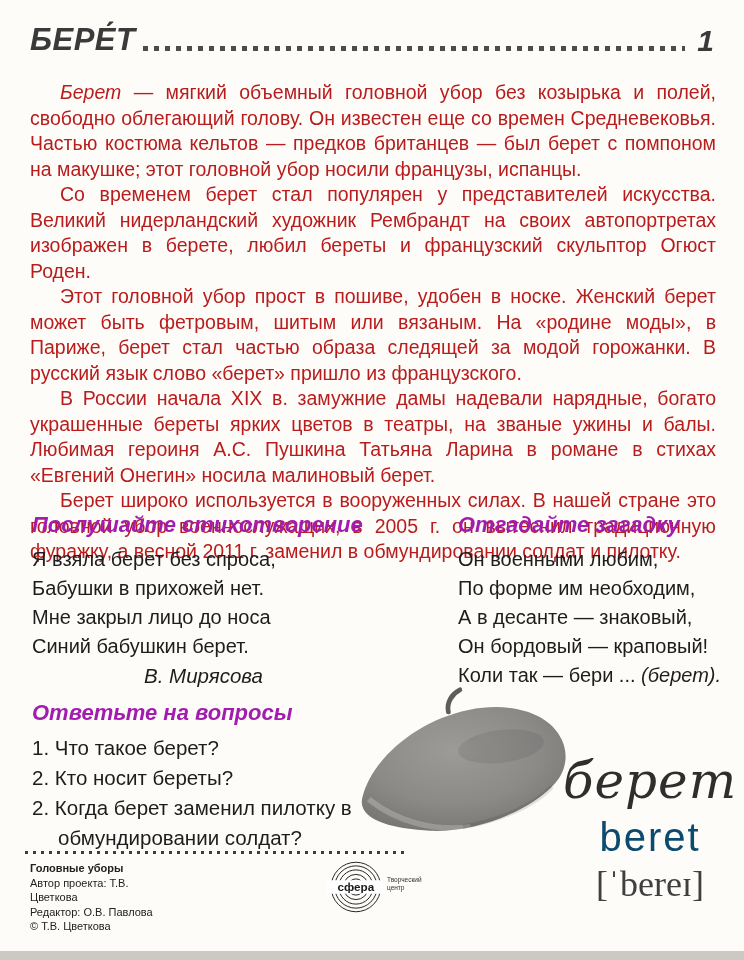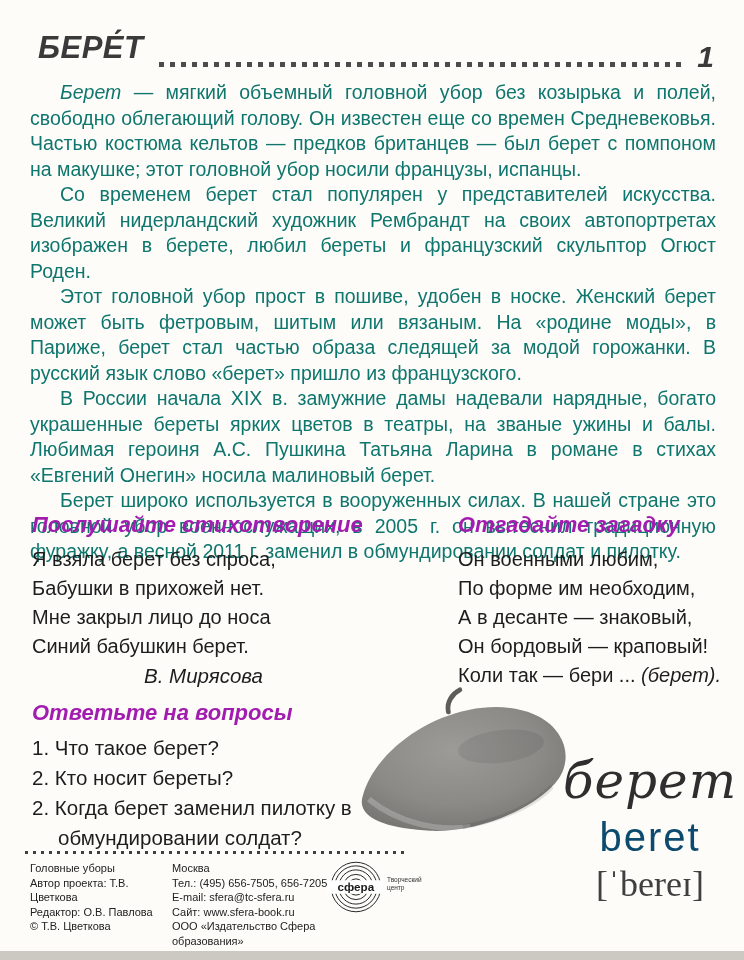--- a/index.html
+++ b/index.html
@@ -5,33 +5,33 @@
   html,body { margin:0; padding:0; background:#e8e6e2; }
   .page {
     position:relative; width:744px; height:960px; margin:0 auto;
     background:#fdfcf9; overflow:hidden;
     font-family:"Liberation Sans", sans-serif; color:#1d1d1d;
   }
 
   
   .title-row { position:absolute; top:22px; left:30px; right:30px; display:flex; align-items:flex-end; }
   .page-title {
-    margin:8px; font-size:31px; font-style:italic; font-weight:bold;
+    margin:0; font-size:31px; font-style:italic; font-weight:bold;
     color:#3a3a3a; letter-spacing:0.5px; white-space:nowrap;
   }
   .leader {
     flex:1; height:5px; margin:0 12px 7px 8px;
     background:repeating-linear-gradient(90deg,#4c4c4c 0 5px,transparent 5px 11px);
   }
   .page-num { font-size:30px; font-style:italic; font-weight:bold; color:#3a3a3a; line-height:1; padding-bottom:2px; }
 
   
   .article {
     position:absolute; top:80px; left:30px; right:28px;
-    font-size:19.5px; line-height:25.5px; text-align:justify; color:#0f766e;
+    font-size:19.5px; line-height:25.5px; text-align:justify; color:#b91c1c;
   }
   .article p { margin:0; text-indent:30px; }
   .lead-italic { font-style:italic; }
 
   
   .watermark {
     position:absolute; top:448px; left:0; width:744px; text-align:center;
     font-weight:bold; font-size:53px; letter-spacing:1px; z-index:5;
     color:rgba(253,253,253,0.96);
     text-shadow:0 5px 6px rgba(110,110,110,0.50), 0 0 2px rgba(150,150,150,0.35);
@@ -64,21 +64,21 @@
   .word-transcription { font-family:"Liberation Serif", serif; font-size:36px; color:#3f3f3f; margin-top:5px; }
 
   
   .footer-separator {
     position:absolute; left:25px; top:851px; width:382px; height:3px;
     background:repeating-linear-gradient(90deg,#3d3d3d 0 3px,transparent 3px 8px);
   }
   .footer-col { position:absolute; top:861px; font-size:11px; line-height:14.5px; color:#222; }
   .footer-col1 { left:30px; width:140px; }
   .footer-col2 { left:172px; width:215px; }
-  .series-title { font-weight:normal; }
+  .series-title { font-weight:bold; }
   .footer-logo { position:absolute; left:326px; top:860px; display:flex; align-items:flex-start; }
   .logo-tagline { font-size:6.5px; line-height:7.5px; color:#333; width:36px; margin-left:3px; margin-top:16px; }
 
   .bottom-strip { position:absolute; left:0; bottom:0; width:100%; height:9px; background:#ccc9c3; }
 </style>
 </head>
 <body>
 
 <div class="page">
 
@@ -147,27 +147,20 @@
 
   <div class="footer-separator"></div>
 
   <div class="footer-col footer-col1">
     <div class="series-title">Головные уборы</div>
     <div>Автор проекта: Т.В. Цветкова</div>
     <div>Редактор: О.В. Павлова</div>
     <div>© Т.В. Цветкова</div>
   </div>
 
-  <div class="footer-col footer-col2">
-    <div>Москва</div>
-    <div>Тел.: (495) 656-7505, 656-7205</div>
-    <div>E-mail: sfera@tc-sfera.ru</div>
-    <div>Сайт: www.sfera-book.ru</div>
-    <div>ООО «Издательство Сфера образования»</div>
-  </div>
 
   <div class="footer-logo">
     <svg width="58" height="54" viewBox="0 0 64 60" xmlns="http://www.w3.org/2000/svg">
       <g fill="none" stroke="#252525" stroke-width="1.1">
         <circle cx="33" cy="30" r="9"></circle>
         <circle cx="33" cy="30" r="14"></circle>
         <circle cx="33" cy="30" r="19"></circle>
         <circle cx="33" cy="30" r="23.5"></circle>
         <circle cx="33" cy="30" r="27.5"></circle>
       </g>

